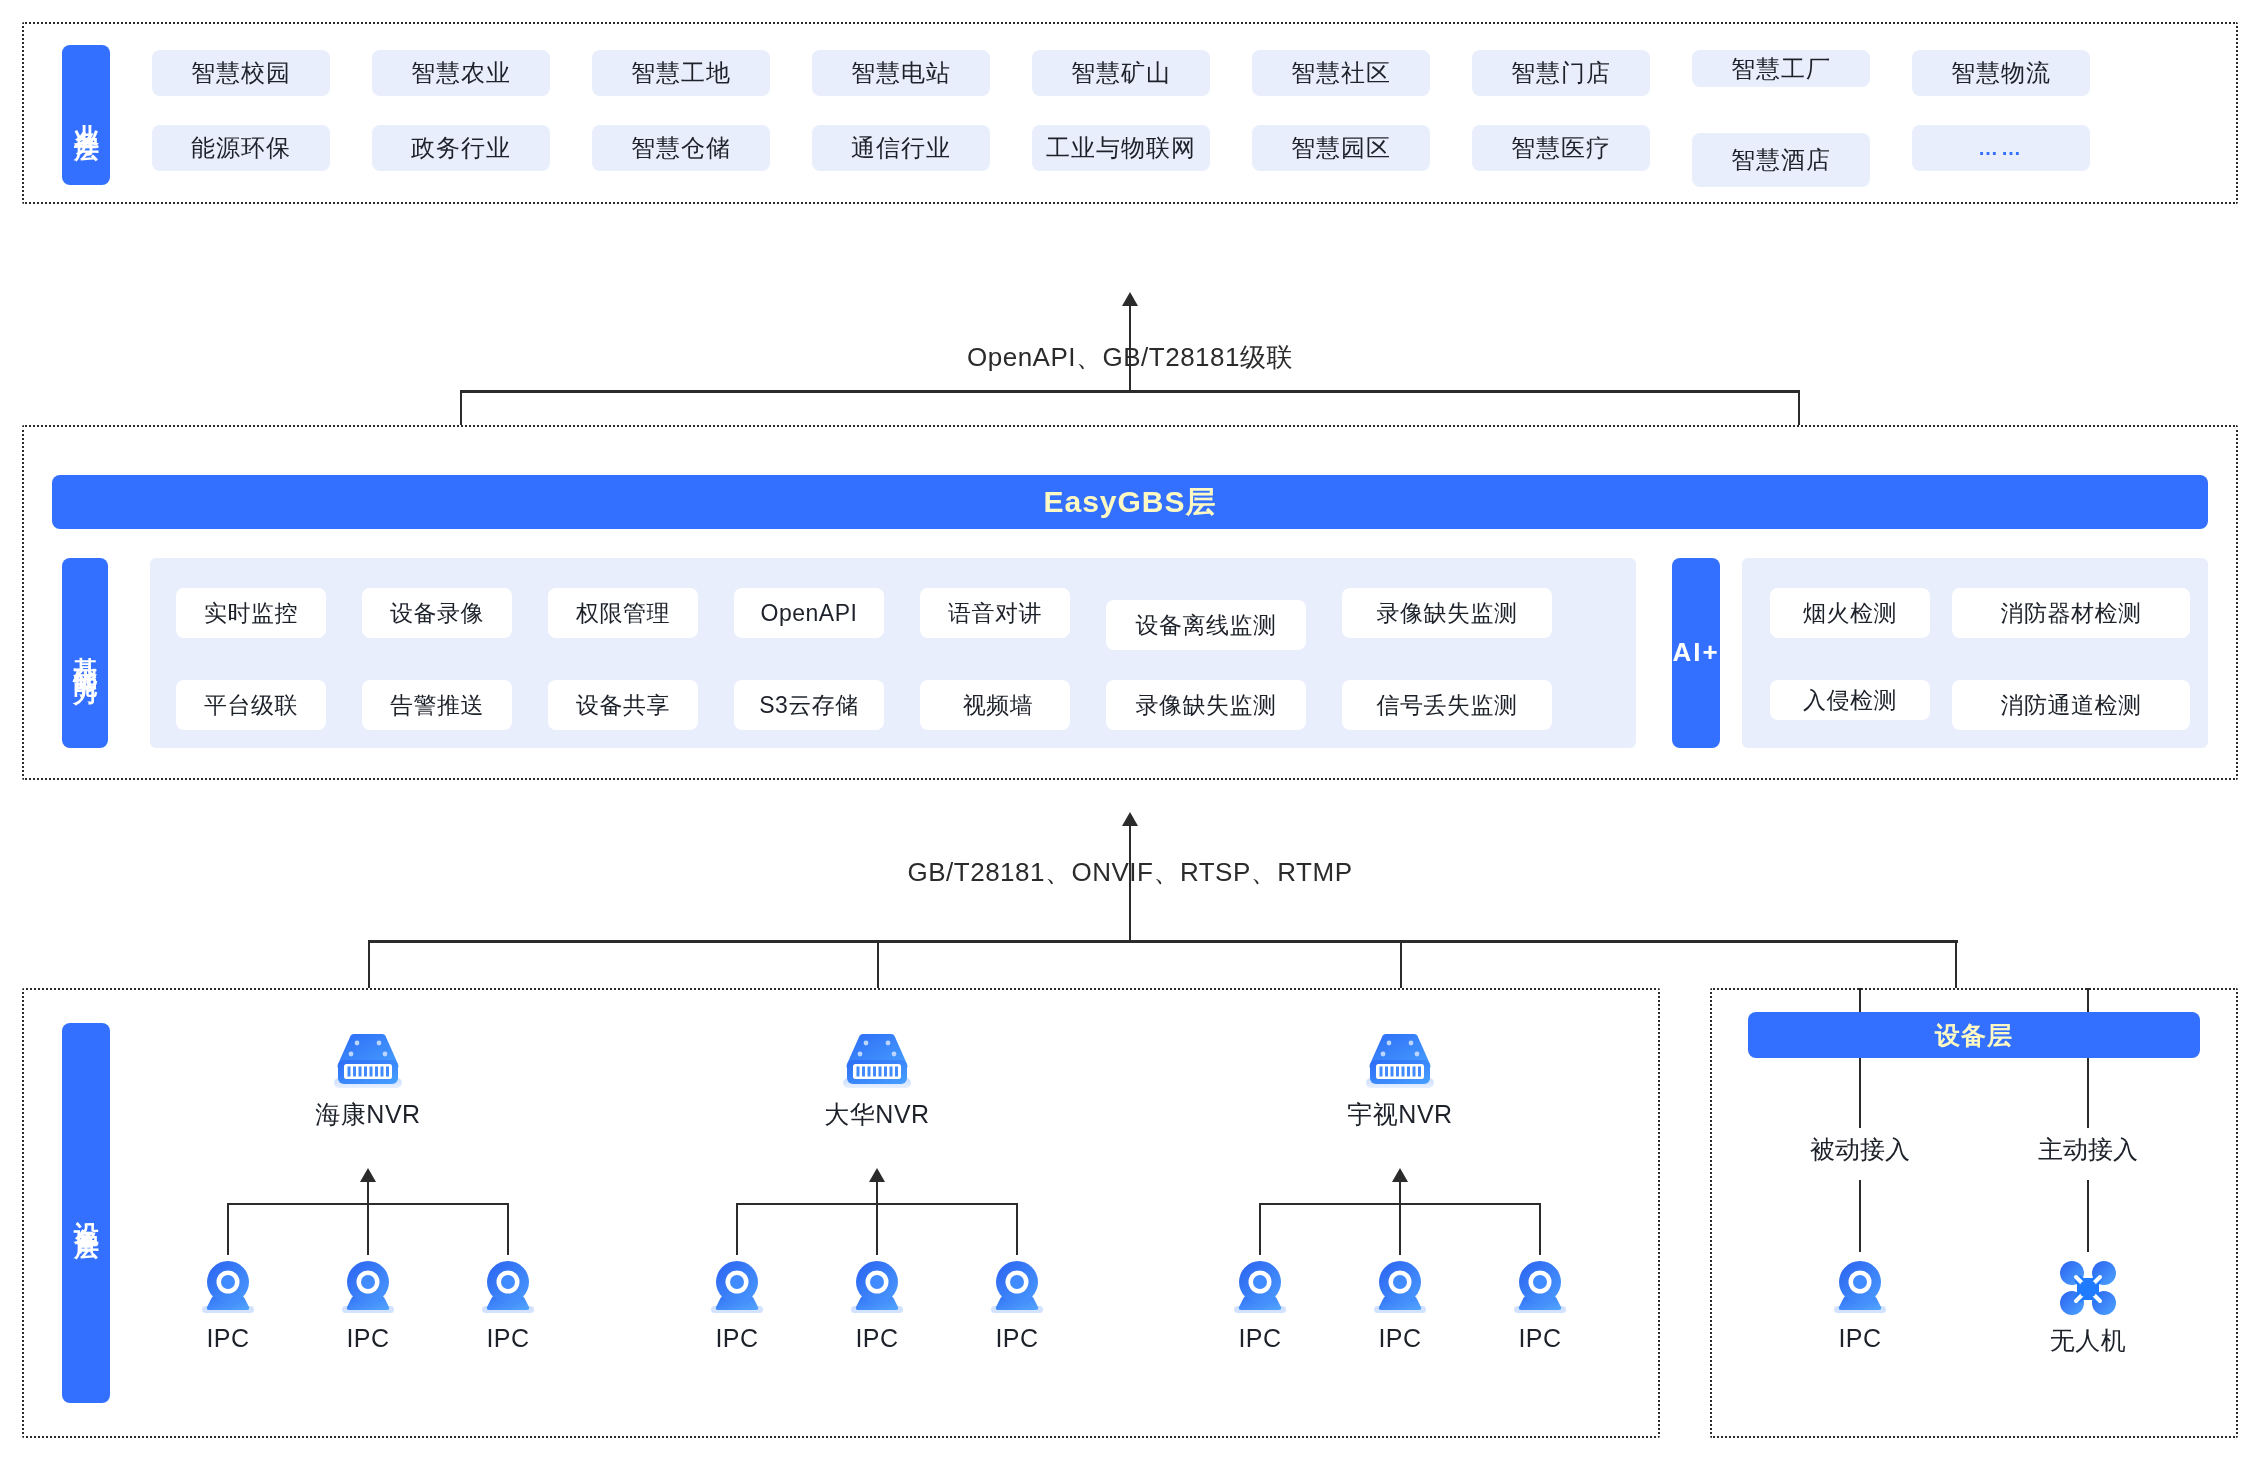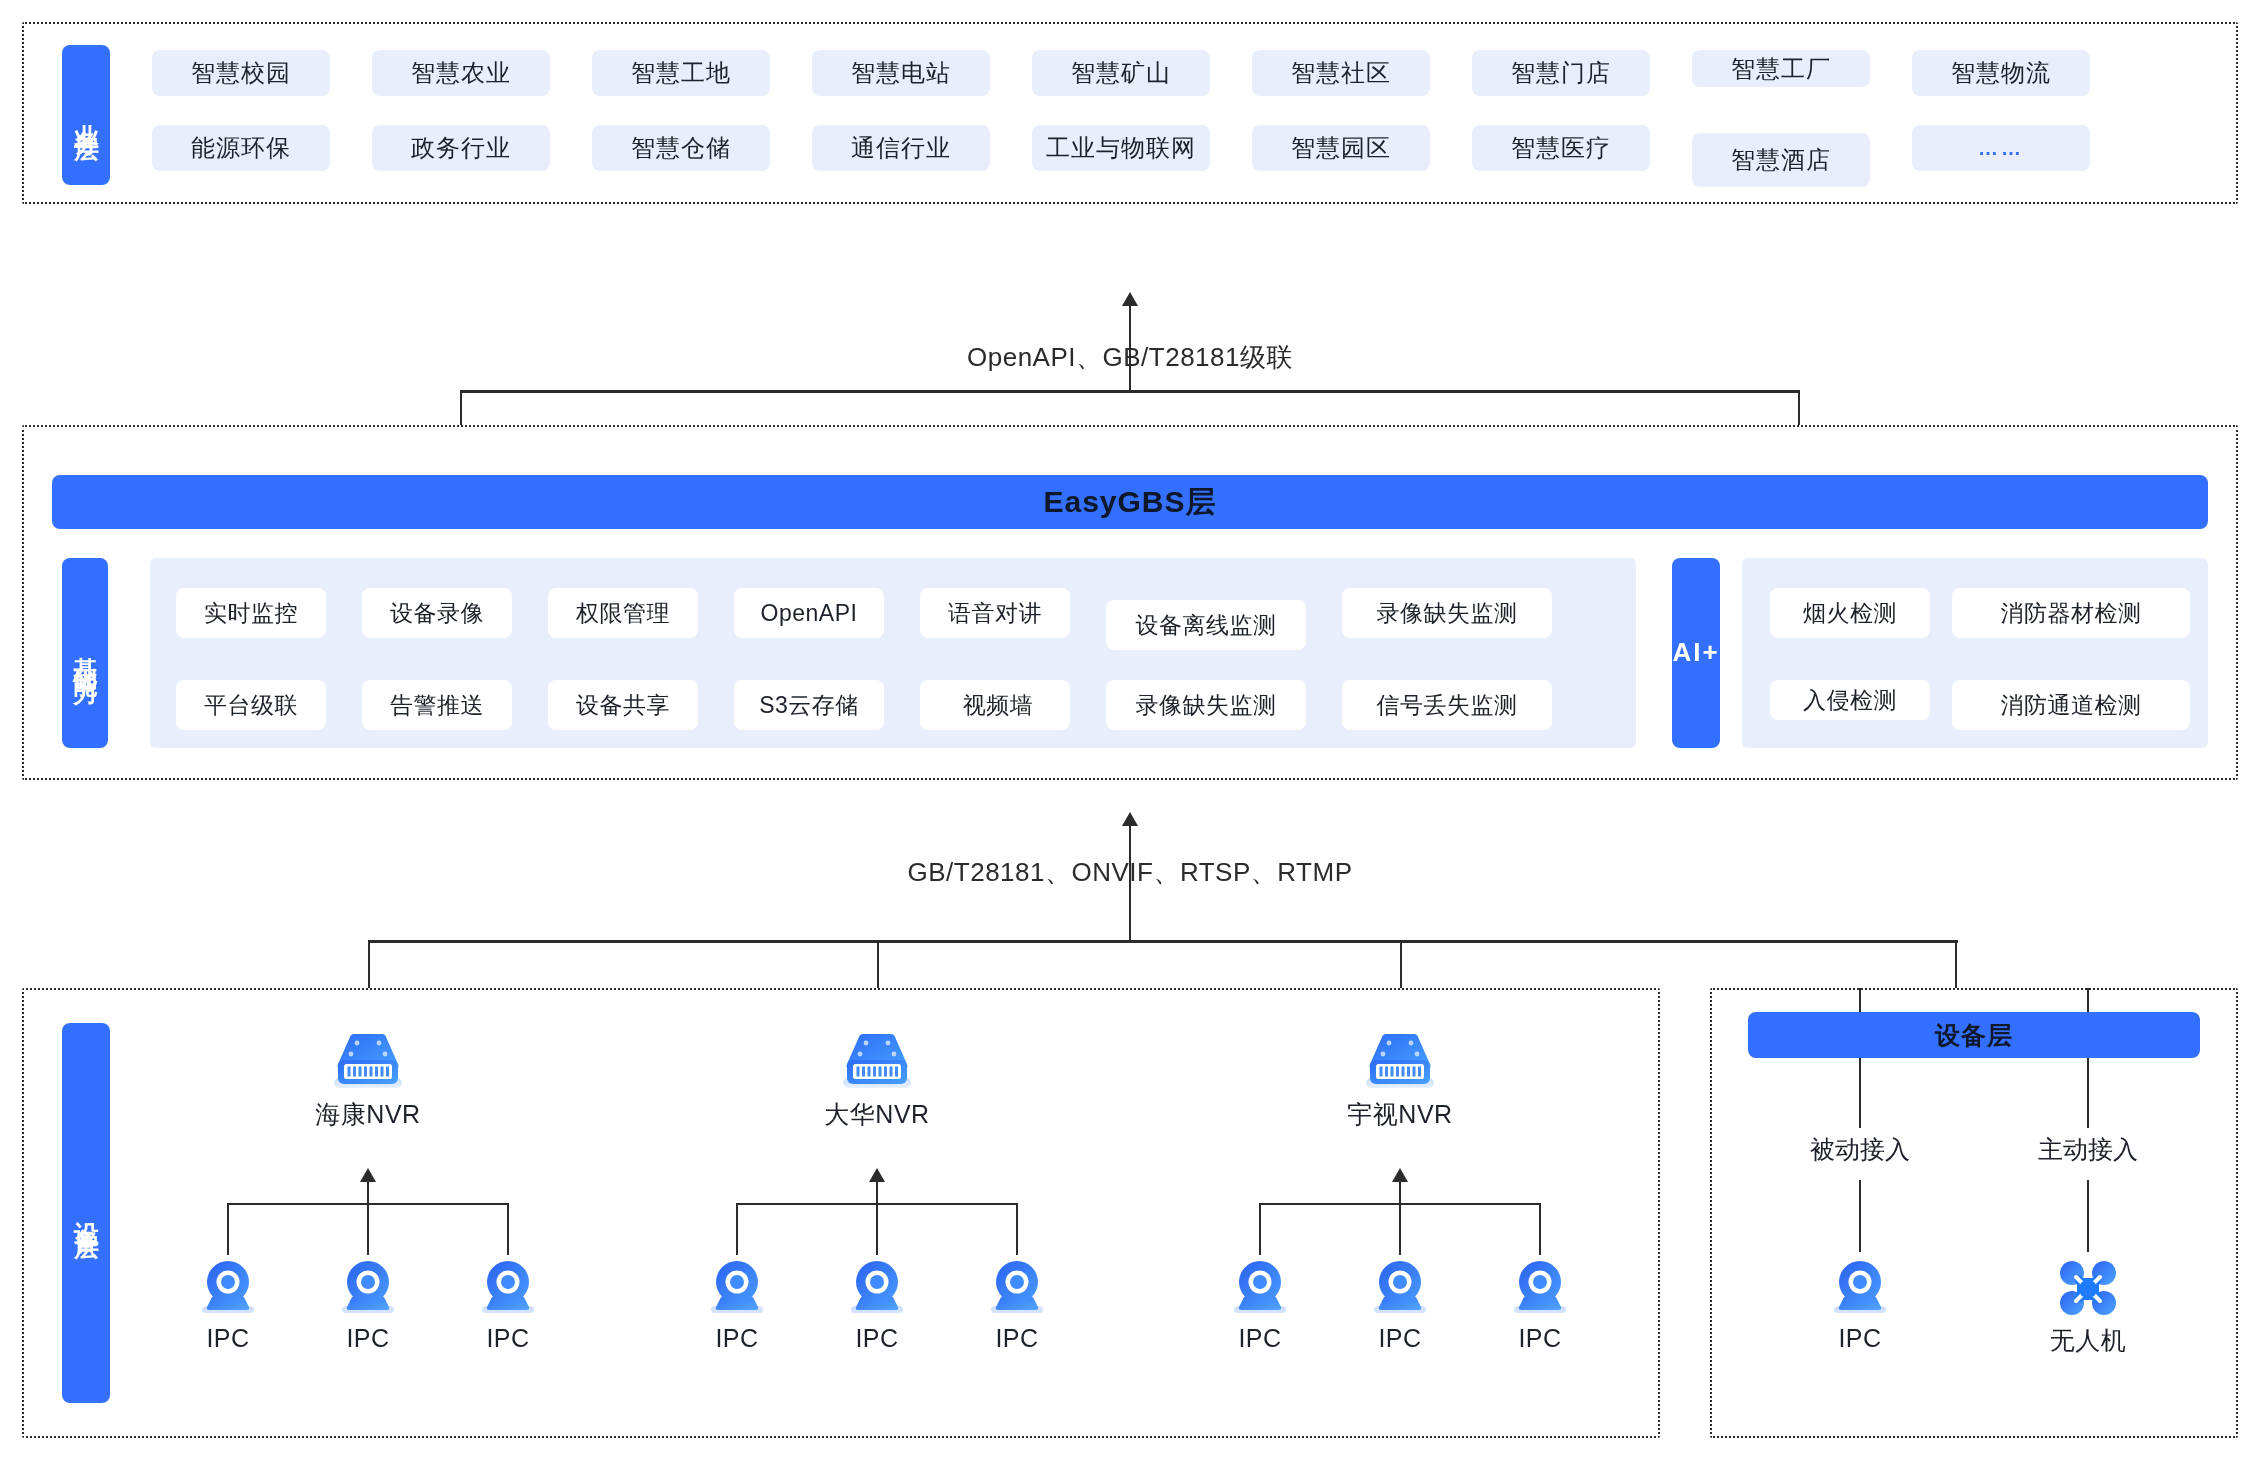--- a/index.html
+++ b/index.html
@@ -51,21 +51,21 @@
     color: #1d2129;
     letter-spacing: 1px;
   }
   .chip.dots { color: #3370ff; font-weight: 700; letter-spacing: 3px; font-size: 20px; }
 
   
   .blue-bar {
     position: absolute;
     background: #3370ff;
     border-radius: 8px;
-    color: #0f172a;
+    color: #fef9c3;
     display: flex;
     align-items: center;
     justify-content: center;
     font-weight: 700;
     letter-spacing: 1px;
   }
 
   
   .cap-panel {
     position: absolute;

